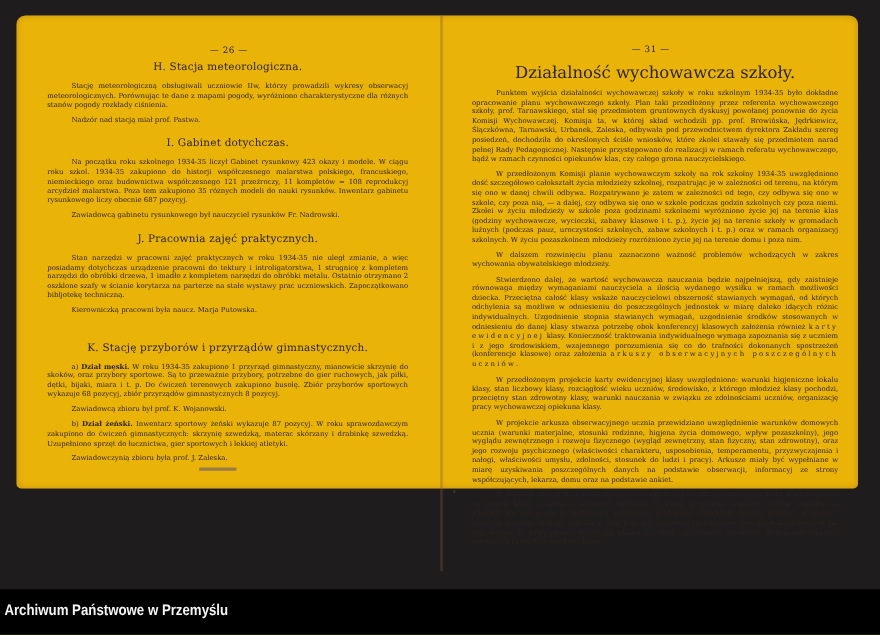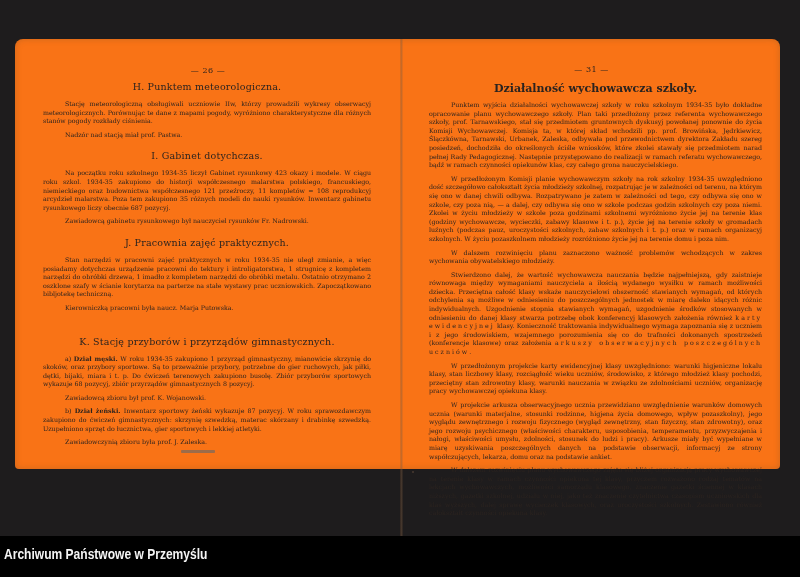--- a/index.html
+++ b/index.html
@@ -6,43 +6,42 @@
   body {
     width:800px; height:577px; overflow:hidden; position:relative;
     background:#000; font-family:"DejaVu Serif", serif;
   }
   .scan-bg {
     position:absolute; left:0; top:0; width:800px; height:536px;
     background:#1e1c1d;
   }
   .book {
     position:absolute; left:15px; top:14px; width:765px; height:430px;
-    background:#f97316; border-radius:8px 8px 4px 4px;
+    background:#eab308; border-radius:8px 8px 4px 4px;
     box-shadow: inset 0 0 6px rgba(120,80,40,0.35);
-    margin-top: 25px;
   }
   .page {
     position:absolute; top:0; height:505px; color:#2b231f;
   }
   .page.left { left:0; width:386px; border-right:1px solid rgba(90,60,40,0.35); }
   .page.right { left:388px; width:377px; }
   .spine {
     position:absolute; left:385px; top:0; width:3px; height:505px;
     background:linear-gradient(90deg, rgba(110,70,40,0.35), rgba(230,190,150,0.1), rgba(110,70,40,0.25));
   }
   .page-number {
     text-align:center; font-size:8px; margin-top:27px; letter-spacing:0.5px;
   }
   .page.right .page-number { margin-top:26px; }
   h2.section {
     font-size:9.5px; font-weight:normal; text-align:center; margin:6px 0 8px 0;
     letter-spacing:0.2px;
   }
   h1.title {
-    font-size:11px; font-weight:bold; text-align:center; margin:8px 0 6px 0;
+    font-size:15px; font-weight:normal; text-align:center; margin:8px 0 6px 0;
   }
   .content-left { padding:0 30px 0 28px; }
   .content-right { padding:0 18px 0 26px; }
   p {
     margin:0 0 5px 0; font-size:6.3px; line-height:8.6px; text-align:justify;
     text-indent:22px;
   }
   p.sig { margin-bottom:11px; }
   p b { font-weight:bold; }
   .spaced { letter-spacing:2px; }
@@ -67,21 +66,21 @@
 <body>
 
 <div class="scan-bg"></div>
 
 <div class="book">
 
   <div class="page left">
     <div class="page-number">— 26 —</div>
 
     <div class="content-left">
-      <h2 class="section">H. Punktem meteorologiczna.</h2>
+      <h2 class="section">H. Stacja meteorologiczna.</h2>
       <p>Stację meteorologiczną obsługiwali uczniowie IIw, którzy prowadzili wykresy obserwacyj meteorologicznych. Porównując te dane z mapami pogody, wyróżniono charakterystyczne dla różnych stanów pogody rozkłady ciśnienia.</p>
       <p class="sig">Nadzór nad stacją miał prof. Pastwa.</p>
 
       <h2 class="section">I. Gabinet dotychczas.</h2>
       <p>Na początku roku szkolnego 1934-35 liczył Gabinet rysunkowy 423 okazy i modele. W ciągu roku szkol. 1934-35 zakupiono do historji współczesnego malarstwa polskiego, francuskiego, niemieckiego oraz budownictwa współczesnego 121 przeźroczy, 11 kompletów = 108 reprodukcyj arcydzieł malarstwa. Poza tem zakupiono 35 różnych modeli do nauki rysunków. Inwentarz gabinetu rysunkowego liczy obecnie 687 pozycyj.</p>
       <p class="sig">Zawiadowcą gabinetu rysunkowego był nauczyciel rysunków Fr. Nadrowski.</p>
 
       <h2 class="section">J. Pracownia zajęć praktycznych.</h2>
       <p>Stan narzędzi w pracowni zajęć praktycznych w roku 1934-35 nie uległ zmianie, a więc posiadamy dotychczas urządzenie pracowni do tektury i introligatorstwa, 1 strugnicę z kompletem narzędzi do obróbki drzewa, 1 imadło z kompletem narzędzi do obróbki metalu. Ostatnio otrzymano 2 oszklone szafy w ścianie korytarza na parterze na stałe wystawy prac uczniowskich. Zapoczątkowano bibljotekę techniczną.</p>
       <p class="sig">Kierowniczką pracowni była naucz. Marja Putowska.</p>

